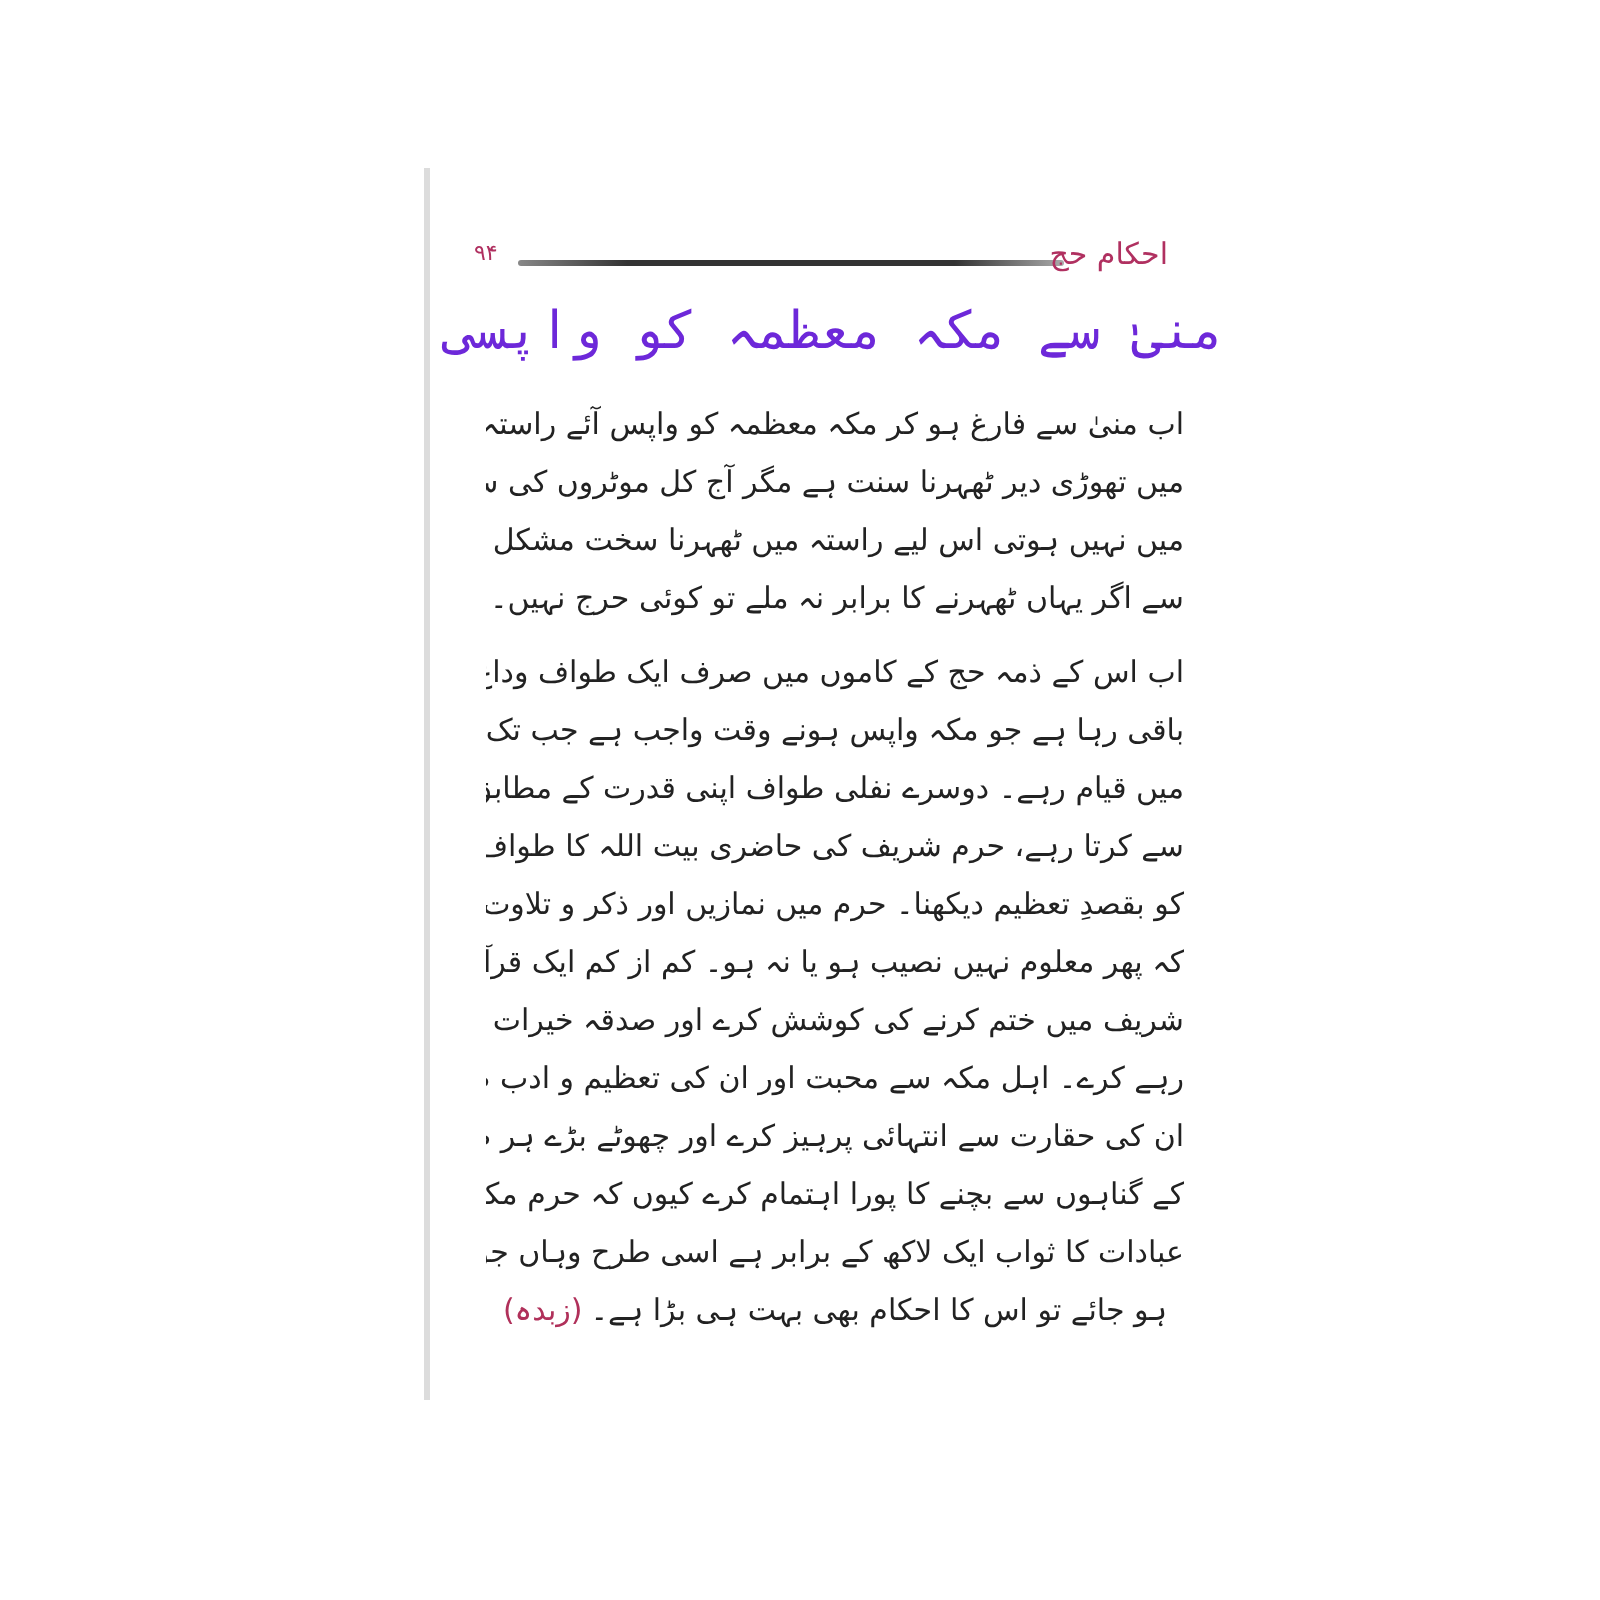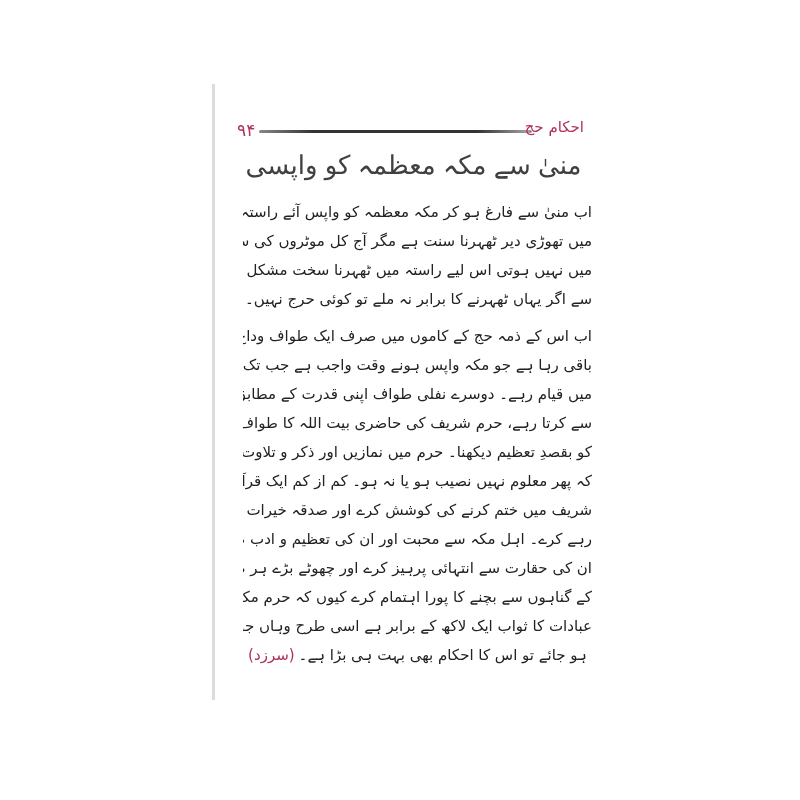--- a/index.html
+++ b/index.html
@@ -25,21 +25,21 @@
       top: 34px;
       left: 14px;
       right: 10px;
       height: 20px;
     }
     .page-number {
       position: absolute;
       left: 8px;
       top: 2px;
       font-family: "DejaVu Sans", sans-serif;
-      font-size: 17px;
+      font-size: 11px;
       color: #b03060;
     }
     .head-rule {
       position: absolute;
       left: 30px;
       right: 70px;
       top: 12px;
       height: 3px;
       background: linear-gradient(to right, #888 0%, #333 20%, #333 80%, #aaa 100%);
       border-radius: 2px;
@@ -52,24 +52,23 @@
       font-size: 15px;
       color: #b03060;
       direction: rtl;
       text-align: center;
     }
     .chapter-title {
       position: absolute;
       top: 66px;
       left: 0;
       right: 0;
-      text-align: center;
-      font-family: Liberation Sans, sans-serif;
+      font-family: Liberation Mono, monospace;
       font-size: 26px;
-      color: #404040;
+      color: #6d28d9;
       direction: rtl;
     }
     .body-text {
       position: absolute;
       top: 114px;
       left: 28px;
       right: 20px;
       direction: rtl;
       text-align: justify;
       font-family: "DejaVu Sans", sans-serif;
@@ -119,16 +118,16 @@
       <span class="line">باقی رہا ہے جو مکہ واپس ہونے وقت واجب ہے جب تک مکہ مکرمہ</span>
       <span class="line">میں قیام رہے۔ دوسرے نفلی طواف اپنی قدرت کے مطابق کثرت</span>
       <span class="line">سے کرتا رہے، حرم شریف کی حاضری بیت اللہ کا طواف اور بیت اللہ</span>
       <span class="line">کو بقصدِ تعظیم دیکھنا۔ حرم میں نمازیں اور ذکر و تلاوت کو غنیمت جانے</span>
       <span class="line">کہ پھر معلوم نہیں نصیب ہو یا نہ ہو۔ کم از کم ایک قرآن شریف حرم</span>
       <span class="line">شریف میں ختم کرنے کی کوشش کرے اور صدقہ خیرات جتنا کرتا</span>
       <span class="line">رہے کرے۔ اہل مکہ سے محبت اور ان کی تعظیم و ادب ضروری سمجھے</span>
       <span class="line">ان کی حقارت سے انتہائی پرہیز کرے اور چھوٹے بڑے ہر طرح</span>
       <span class="line">کے گناہوں سے بچنے کا پورا اہتمام کرے کیوں کہ حرم مکہ میں جیسا</span>
       <span class="line">عبادات کا ثواب ایک لاکھ کے برابر ہے اسی طرح وہاں جو گناہ سرزد</span>
-      <span class="line last" style="text-align-last:center;"><span>ہو جائے تو اس کا احکام بھی بہت ہی بڑا ہے۔</span><span class="source-tag">(سرزد)</span></span>
+      <span class="line last" style="text-align-last:center;"><span>ہو جائے تو اس کا احکام بھی بہت ہی بڑا ہے۔</span><span class="source-tag">(زبدہ)</span></span>
     </div>
   </div>
 </div>
 
 </body></html>

